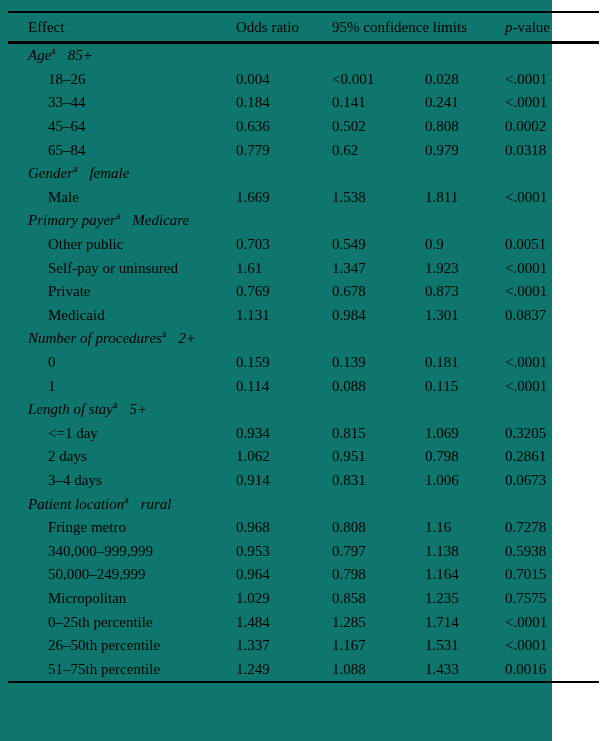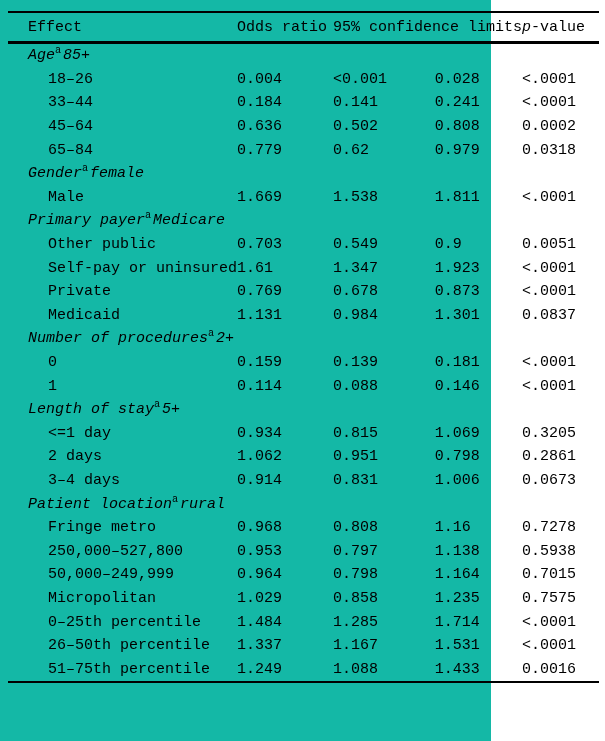--- a/index.html
+++ b/index.html
@@ -2,24 +2,24 @@
 <html><head>
 <meta charset="utf-8">
 <style>
   html, body {
     margin: 0;
     padding: 0;
     background: #ffffff;
   }
   .page {
     position: relative;
-    width: 491px;
+    width: 552px;
     height: 741px;
-    background: #14b8a6;
-    font-family: Liberation Mono, monospace;
+    background: #0f766e;
+    font-family: Liberation Serif, serif;
     color: #000000;
   }
   table.stats {
     position: absolute;
     left: 8px;
     top: 11px;
     width: 591px;
     border-collapse: collapse;
     border-top: 2px solid #000;
     border-bottom: 2px solid #000;
@@ -48,21 +48,21 @@
   }
   tbody td.section {
     font-style: italic;
     padding-left: 20px;
   }
   tbody td.section sup {
     font-style: normal;
     font-size: 10px;
     line-height: 0;
   }
-  tbody td.section .ref { margin-left: 2px; }
+  tbody td.section .ref { margin-left: 12px; }
   tbody td.indent { padding-left: 40px; }
   .it { font-style: italic; }
 </style>
 </head>
 <body>
 
 <div class="page">
   <table class="stats">
     <colgroup>
       <col class="c-effect">
@@ -159,21 +159,21 @@
           <td class="indent">0</td>
           <td>0.159</td>
           <td>0.139</td>
           <td>0.181</td>
           <td>&lt;.0001</td>
         </tr>
         <tr>
           <td class="indent">1</td>
           <td>0.114</td>
           <td>0.088</td>
-          <td>0.146</td>
+          <td>0.115</td>
           <td>&lt;.0001</td>
         </tr>
         <tr>
           <td colspan="5" class="section"><span>Length of stay</span><sup>a</sup><span class="ref">5+</span></td>
         </tr>
         <tr>
           <td class="indent">&lt;=1 day</td>
           <td>0.934</td>
           <td>0.815</td>
           <td>1.069</td>
@@ -197,21 +197,21 @@
           <td colspan="5" class="section"><span>Patient location</span><sup>a</sup><span class="ref">rural</span></td>
         </tr>
         <tr>
           <td class="indent">Fringe metro</td>
           <td>0.968</td>
           <td>0.808</td>
           <td>1.16</td>
           <td>0.7278</td>
         </tr>
         <tr>
-          <td class="indent">250,000–527,800</td>
+          <td class="indent">340,000–999,999</td>
           <td>0.953</td>
           <td>0.797</td>
           <td>1.138</td>
           <td>0.5938</td>
         </tr>
         <tr>
           <td class="indent">50,000–249,999</td>
           <td>0.964</td>
           <td>0.798</td>
           <td>1.164</td>

